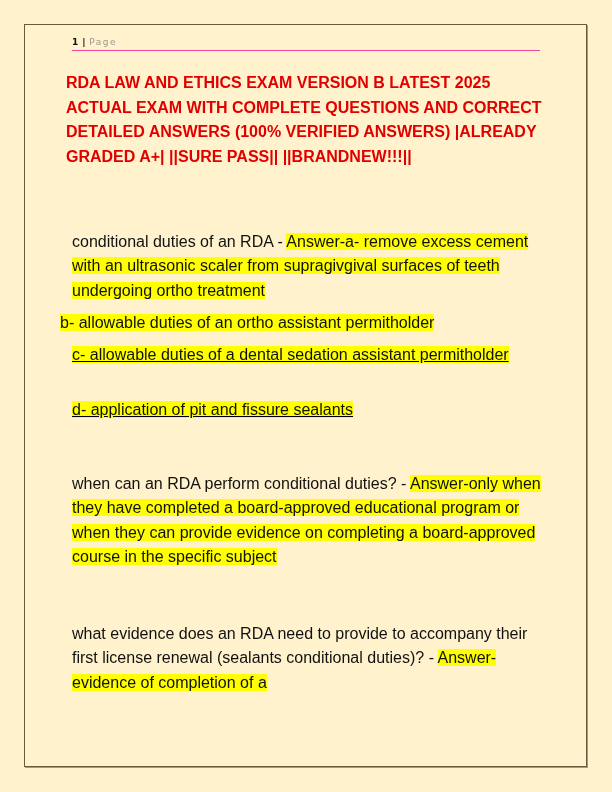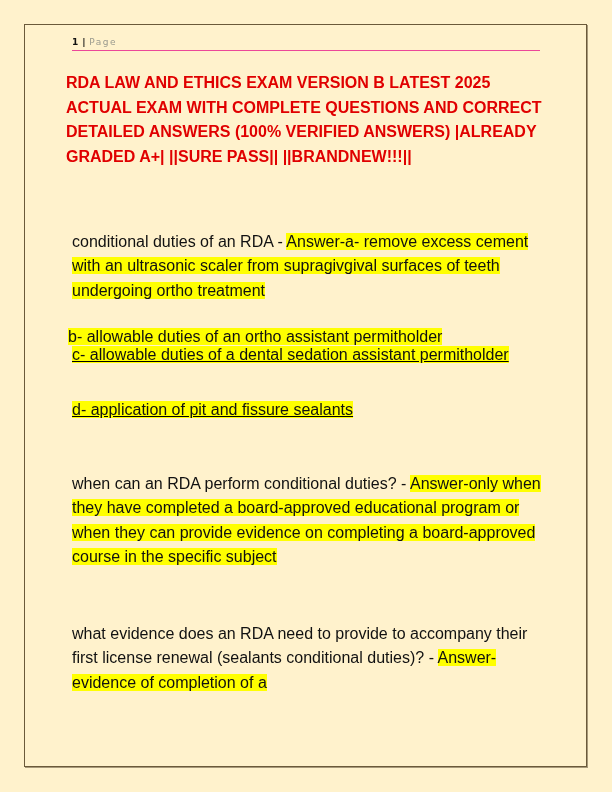--- a/index.html
+++ b/index.html
@@ -57,21 +57,21 @@
       text-align: left;
       color: #e00000;
       font-weight: bold;
       font-size: 16px;
       line-height: 24.5px;
     }
     .hl {
       background: #ffff00;
     }
     .qa1 { position: absolute; left: 72px; top: 230px; width: 470px; }
-    .ans-b { position: absolute; left: 68px; top: 311px; width: 470px; margin-top: 14px; }
+    .ans-b { position: absolute; left: 60px; top: 311px; width: 470px; }
     .ans-c { position: absolute; left: 72px; top: 343px; width: 470px; text-decoration: underline; }
     .ans-d { position: absolute; left: 72px; top: 398px; width: 470px; text-decoration: underline; }
     .qa2 { position: absolute; left: 72px; top: 472px; width: 470px; }
     .qa3 { position: absolute; left: 72px; top: 622px; width: 470px; }
     .blk {
       font-size: 16px;
       line-height: 24.3px;
       color: #111;
       margin: 0;
     }

